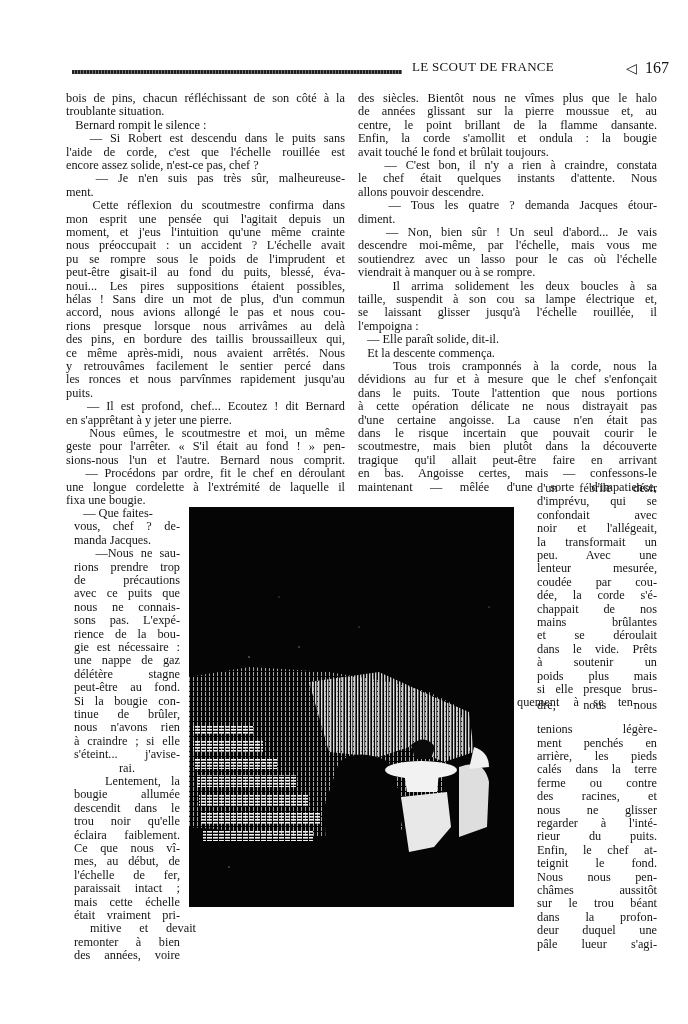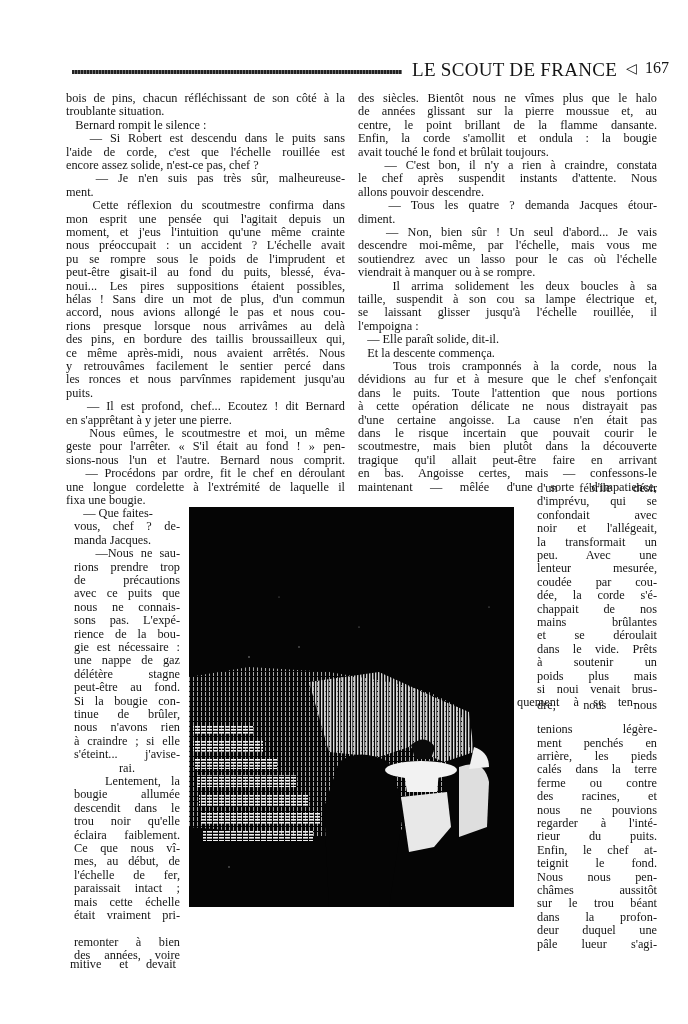--- a/index.html
+++ b/index.html
@@ -6,21 +6,21 @@
   body {
     width: 688px; height: 1024px; background: #ffffff; position: relative; overflow: hidden;
     font-family: "Liberation Serif", "DejaVu Serif", serif; color: #141414;
   }
   .header { position: absolute; left: 72px; top: 59px; width: 592px; height: 22px; }
   .header .rule {
     position: absolute; left: 0; top: 11px; width: 330px; height: 4px;
     background: repeating-linear-gradient(90deg, #222 0 2px, #777 2px 3px);
   }
   .header .title {
-    position: absolute; left: 340px; top: 0; font-size: 19px; letter-spacing: 0.3px; white-space: nowrap;
+    position: absolute; left: 340px; top: 0; font-size: 13px; letter-spacing: 0.3px; white-space: nowrap;
   }
   .header .arrow { position: absolute; left: 554px; top: 1px; font-size: 14px; }
   .header .pageno { position: absolute; left: 573px; top: 0; font-size: 16px; }
 
   .line { position: absolute; font-size: 12.3px; line-height: 13.4px; white-space: nowrap; }
   .j { text-align: justify; text-align-last: justify; }
   .l { text-align: left; }
 
   .illustration {
     position: absolute; left: 189px; top: 507px; width: 325px; height: 400px; background: #050505; overflow: hidden;
@@ -95,32 +95,32 @@
     <div class="line j" style="left: 74px; top: 788.4px; width: 106px; white-space: pre;">bougie allumée</div>
     <div class="line j" style="left: 74px; top: 801.8px; width: 106px; white-space: pre;">descendit dans le</div>
     <div class="line j" style="left: 74px; top: 815.2px; width: 106px; white-space: pre;">trou noir qu'elle</div>
     <div class="line j" style="left: 74px; top: 828.6px; width: 106px; white-space: pre;">éclaira faiblement.</div>
     <div class="line j" style="left: 74px; top: 842px; width: 106px; white-space: pre;">Ce que nous vî-</div>
     <div class="line j" style="left: 74px; top: 855.4px; width: 106px; white-space: pre;">mes, au début, de</div>
     <div class="line j" style="left: 74px; top: 868.8px; width: 106px; white-space: pre;">l'échelle de fer,</div>
     <div class="line j" style="left: 74px; top: 882.2px; width: 106px; white-space: pre;">paraissait intact ;</div>
     <div class="line j" style="left: 74px; top: 895.6px; width: 106px; white-space: pre;">mais cette échelle</div>
     <div class="line j" style="left: 74px; top: 909px; width: 106px; white-space: pre;">était vraiment pri-</div>
-    <div class="line j" style="left: 70px; top: 922.4px; width: 106px; white-space: pre; margin-top: 36px;">mitive et devait</div>
+    <div class="line j" style="left: 90px; top: 922.4px; width: 106px; white-space: pre;">mitive et devait</div>
     <div class="line j" style="left: 74px; top: 935.8px; width: 106px; white-space: pre;">remonter à bien</div>
     <div class="line j" style="left: 74px; top: 949.2px; width: 106px; white-space: pre;">des années, voire</div>
   </div>
 <div id="col-right">
     <div class="line j" style="left: 358px; top: 92px; width: 299px; white-space: pre;">des siècles. Bientôt nous ne vîmes plus que le halo</div>
     <div class="line j" style="left: 358px; top: 105.4px; width: 299px; white-space: pre;">de années glissant sur la pierre moussue et, au</div>
     <div class="line j" style="left: 358px; top: 118.8px; width: 299px; white-space: pre;">centre, le point brillant de la flamme dansante.</div>
     <div class="line j" style="left: 358px; top: 132.2px; width: 299px; white-space: pre;">Enfin, la corde s'amollit et ondula : la bougie</div>
     <div class="line l" style="left: 358px; top: 145.6px; width: 299px; white-space: pre;">avait touché le fond et brûlait toujours.</div>
     <div class="line j" style="left: 358px; top: 159px; width: 299px; white-space: pre;">   — C'est bon, il n'y a rien à craindre, constata</div>
-    <div class="line j" style="left: 358px; top: 172.4px; width: 299px; white-space: pre;">le chef après suspendit instants d'attente. Nous</div>
+    <div class="line j" style="left: 358px; top: 172.4px; width: 299px; white-space: pre;">le chef était quelques instants d'attente. Nous</div>
     <div class="line l" style="left: 358px; top: 185.8px; width: 299px; white-space: pre;">allons pouvoir descendre.</div>
     <div class="line j" style="left: 358px; top: 199.2px; width: 299px; white-space: pre;">   — Tous les quatre ? demanda Jacques étour-</div>
     <div class="line l" style="left: 358px; top: 212.6px; width: 299px; white-space: pre;">diment.</div>
     <div class="line j" style="left: 358px; top: 226px; width: 299px; white-space: pre;">   — Non, bien sûr ! Un seul d'abord... Je vais</div>
     <div class="line j" style="left: 358px; top: 239.4px; width: 299px; white-space: pre;">descendre moi-même, par l'échelle, mais vous me</div>
     <div class="line j" style="left: 358px; top: 252.8px; width: 299px; white-space: pre;">soutiendrez avec un lasso pour le cas où l'échelle</div>
     <div class="line l" style="left: 358px; top: 266.2px; width: 299px; white-space: pre;">viendrait à manquer ou à se rompre.</div>
     <div class="line j" style="left: 358px; top: 279.6px; width: 299px; white-space: pre;">   Il arrima solidement les deux boucles à sa</div>
     <div class="line j" style="left: 358px; top: 293px; width: 299px; white-space: pre;">taille, suspendit à son cou sa lampe électrique et,</div>
     <div class="line j" style="left: 358px; top: 306.4px; width: 299px; white-space: pre;">se laissant glisser jusqu'à l'échelle rouillée, il</div>
@@ -147,30 +147,30 @@
     <div class="line j" style="left: 537px; top: 549px; width: 120px; white-space: pre;">peu. Avec une</div>
     <div class="line j" style="left: 537px; top: 562.4px; width: 120px; white-space: pre;">lenteur mesurée,</div>
     <div class="line j" style="left: 537px; top: 575.8px; width: 120px; white-space: pre;">coudée par cou-</div>
     <div class="line j" style="left: 537px; top: 589.2px; width: 120px; white-space: pre;">dée, la corde s'é-</div>
     <div class="line j" style="left: 537px; top: 602.6px; width: 120px; white-space: pre;">chappait de nos</div>
     <div class="line j" style="left: 537px; top: 616px; width: 120px; white-space: pre;">mains brûlantes</div>
     <div class="line j" style="left: 537px; top: 629.4px; width: 120px; white-space: pre;">et se déroulait</div>
     <div class="line j" style="left: 537px; top: 642.8px; width: 120px; white-space: pre;">dans le vide. Prêts</div>
     <div class="line j" style="left: 537px; top: 656.2px; width: 120px; white-space: pre;">à soutenir un</div>
     <div class="line j" style="left: 537px; top: 669.6px; width: 120px; white-space: pre;">poids plus mais</div>
-    <div class="line j" style="left: 537px; top: 683px; width: 120px; white-space: pre;">si noui venait brus-</div>
+    <div class="line j" style="left: 537px; top: 683px; width: 120px; white-space: pre;">si elle presque brus-</div>
     <div class="line j" style="left: 517px; top: 696.4px; width: 120px; white-space: pre;">quement à se ten-</div>
     <div class="line j" style="left: 537px; top: 699px; width: 120px; white-space: pre;">dre, nous nous</div>
     <div class="line j" style="left: 537px; top: 723.2px; width: 120px; white-space: pre;">tenions légère-</div>
     <div class="line j" style="left: 537px; top: 736.6px; width: 120px; white-space: pre;">ment penchés en</div>
     <div class="line j" style="left: 537px; top: 750px; width: 120px; white-space: pre;">arrière, les pieds</div>
     <div class="line j" style="left: 537px; top: 763.4px; width: 120px; white-space: pre;">calés dans la terre</div>
     <div class="line j" style="left: 537px; top: 776.8px; width: 120px; white-space: pre;">ferme ou contre</div>
     <div class="line j" style="left: 537px; top: 790.2px; width: 120px; white-space: pre;">des racines, et</div>
-    <div class="line j" style="left: 537px; top: 803.6px; width: 120px; white-space: pre;">nous ne pouvions</div>
+    <div class="line j" style="left: 537px; top: 803.6px; width: 120px; white-space: pre;">nous ne glisser</div>
     <div class="line j" style="left: 537px; top: 817px; width: 120px; white-space: pre;">regarder à l'inté-</div>
     <div class="line j" style="left: 537px; top: 830.4px; width: 120px; white-space: pre;">rieur du puits.</div>
     <div class="line j" style="left: 537px; top: 843.8px; width: 120px; white-space: pre;">Enfin, le chef at-</div>
     <div class="line j" style="left: 537px; top: 857.2px; width: 120px; white-space: pre;">teignit le fond.</div>
     <div class="line j" style="left: 537px; top: 870.6px; width: 120px; white-space: pre;">Nous nous pen-</div>
     <div class="line j" style="left: 537px; top: 884px; width: 120px; white-space: pre;">châmes aussitôt</div>
     <div class="line j" style="left: 537px; top: 897.4px; width: 120px; white-space: pre;">sur le trou béant</div>
     <div class="line j" style="left: 537px; top: 910.8px; width: 120px; white-space: pre;">dans la profon-</div>
     <div class="line j" style="left: 537px; top: 924.2px; width: 120px; white-space: pre;">deur duquel une</div>
     <div class="line j" style="left: 537px; top: 937.6px; width: 120px; white-space: pre;">pâle lueur s'agi-</div>

